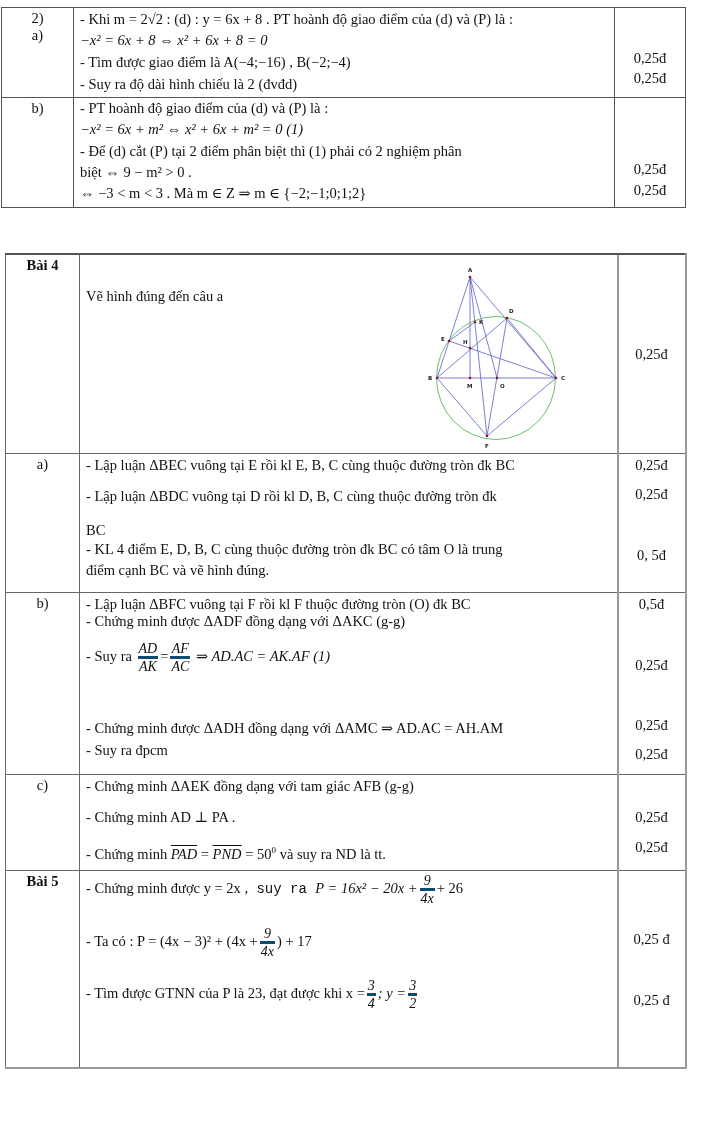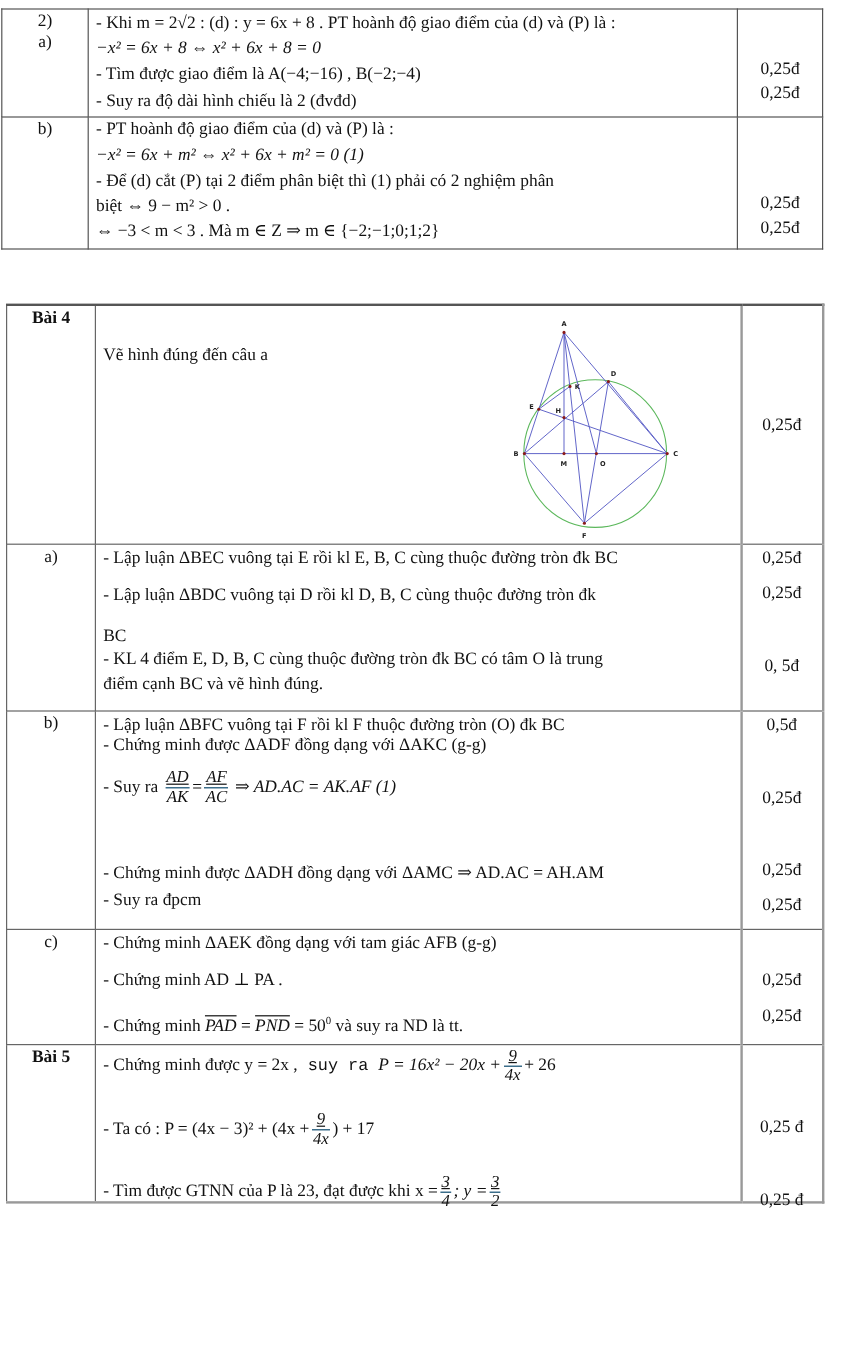--- a/index.html
+++ b/index.html
@@ -15,21 +15,21 @@
   #t2 tr:first-child td { border-top: 2px solid #555; }
   #t2 tr:last-child td { border-bottom: 2px solid #999; }
   .lbl { text-align: center; line-height: 17px; padding-top: 2px !important; }
   .lbl.bold { font-weight: bold; }
   .pts { text-align: center; position: relative; }
   .cell { position: relative; }
   .ln { position: absolute; left: 6px; white-space: nowrap; line-height: 17px; }
   .pv { position: absolute; left: 0; right: 0; text-align: center; line-height: 17px; }
   i.m { }
   .frac { display: inline-block; vertical-align: middle; text-align: center; font-style: italic; font-size: 14px; line-height: 15px; margin: 0 2px; }
-  .frac .num { display: block; border-bottom: 1px solid #0c4a6e; padding: 0 1px; text-decoration: underline; }
+  .frac .num { display: block; border-bottom: 3px solid #0c4a6e; padding: 0 1px; }
   .frac .den { display: block; padding: 0 1px; }
   .mono { font-family: "Liberation Mono", "DejaVu Sans Mono", monospace; font-size: 14px; }
   .over { text-decoration: overline; }
   sup { font-size: 9px; }
   #fig { position: absolute; left: 0; top: 0; }
 </style>
 </head>
 <body>
 
 <table class="tbl" id="t1">
@@ -137,21 +137,21 @@
         <i class="m over">PAD</i> =
         <i class="m over">PND</i><span> = 50</span><sup>0</sup><span>  và suy ra ND là tt.</span>
       </span>
     </td>
     <td class="pts">
       <span class="pv" style="top:34px">0,25đ</span>
       <span class="pv" style="top:64px">0,25đ</span>
     </td>
   </tr>
 
-  <tr style="height:132px">
+  <tr style="height:198px">
     <td class="lbl bold">Bài 5</td>
     <td class="cell">
       <span class="ln" style="top:2px">
         <span>- Chứng minh được  y = 2x ,</span><span class="mono">  suy ra  </span><i class="m">P = 16x² − 20x +</i><span class="frac"><span class="num">9</span><span class="den">4x</span></span><span>+ 26</span>
       </span>
       <span class="ln" style="top:55px">
         <span>- Ta có : P = (4x − 3)² + (4x +</span><span class="frac"><span class="num">9</span><span class="den">4x</span></span><span>) + 17</span>
       </span>
       <span class="ln" style="top:107px">
         <span>- Tìm được GTNN của P là 23, đạt được khi  x =</span><span class="frac"><span class="num">3</span><span class="den">4</span></span><i class="m">; y =</i><span class="frac"><span class="num">3</span><span class="den">2</span></span>

